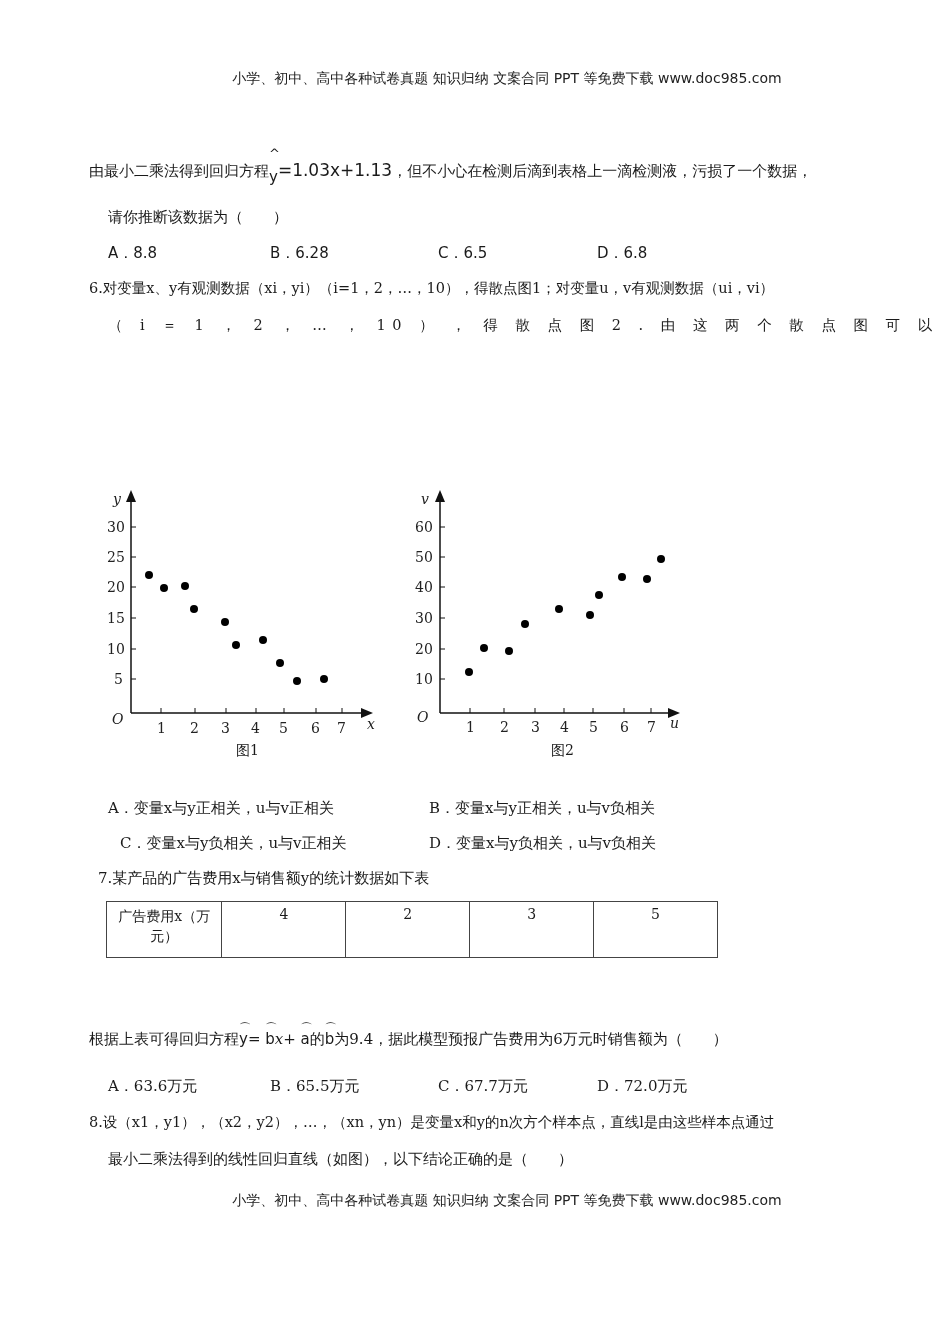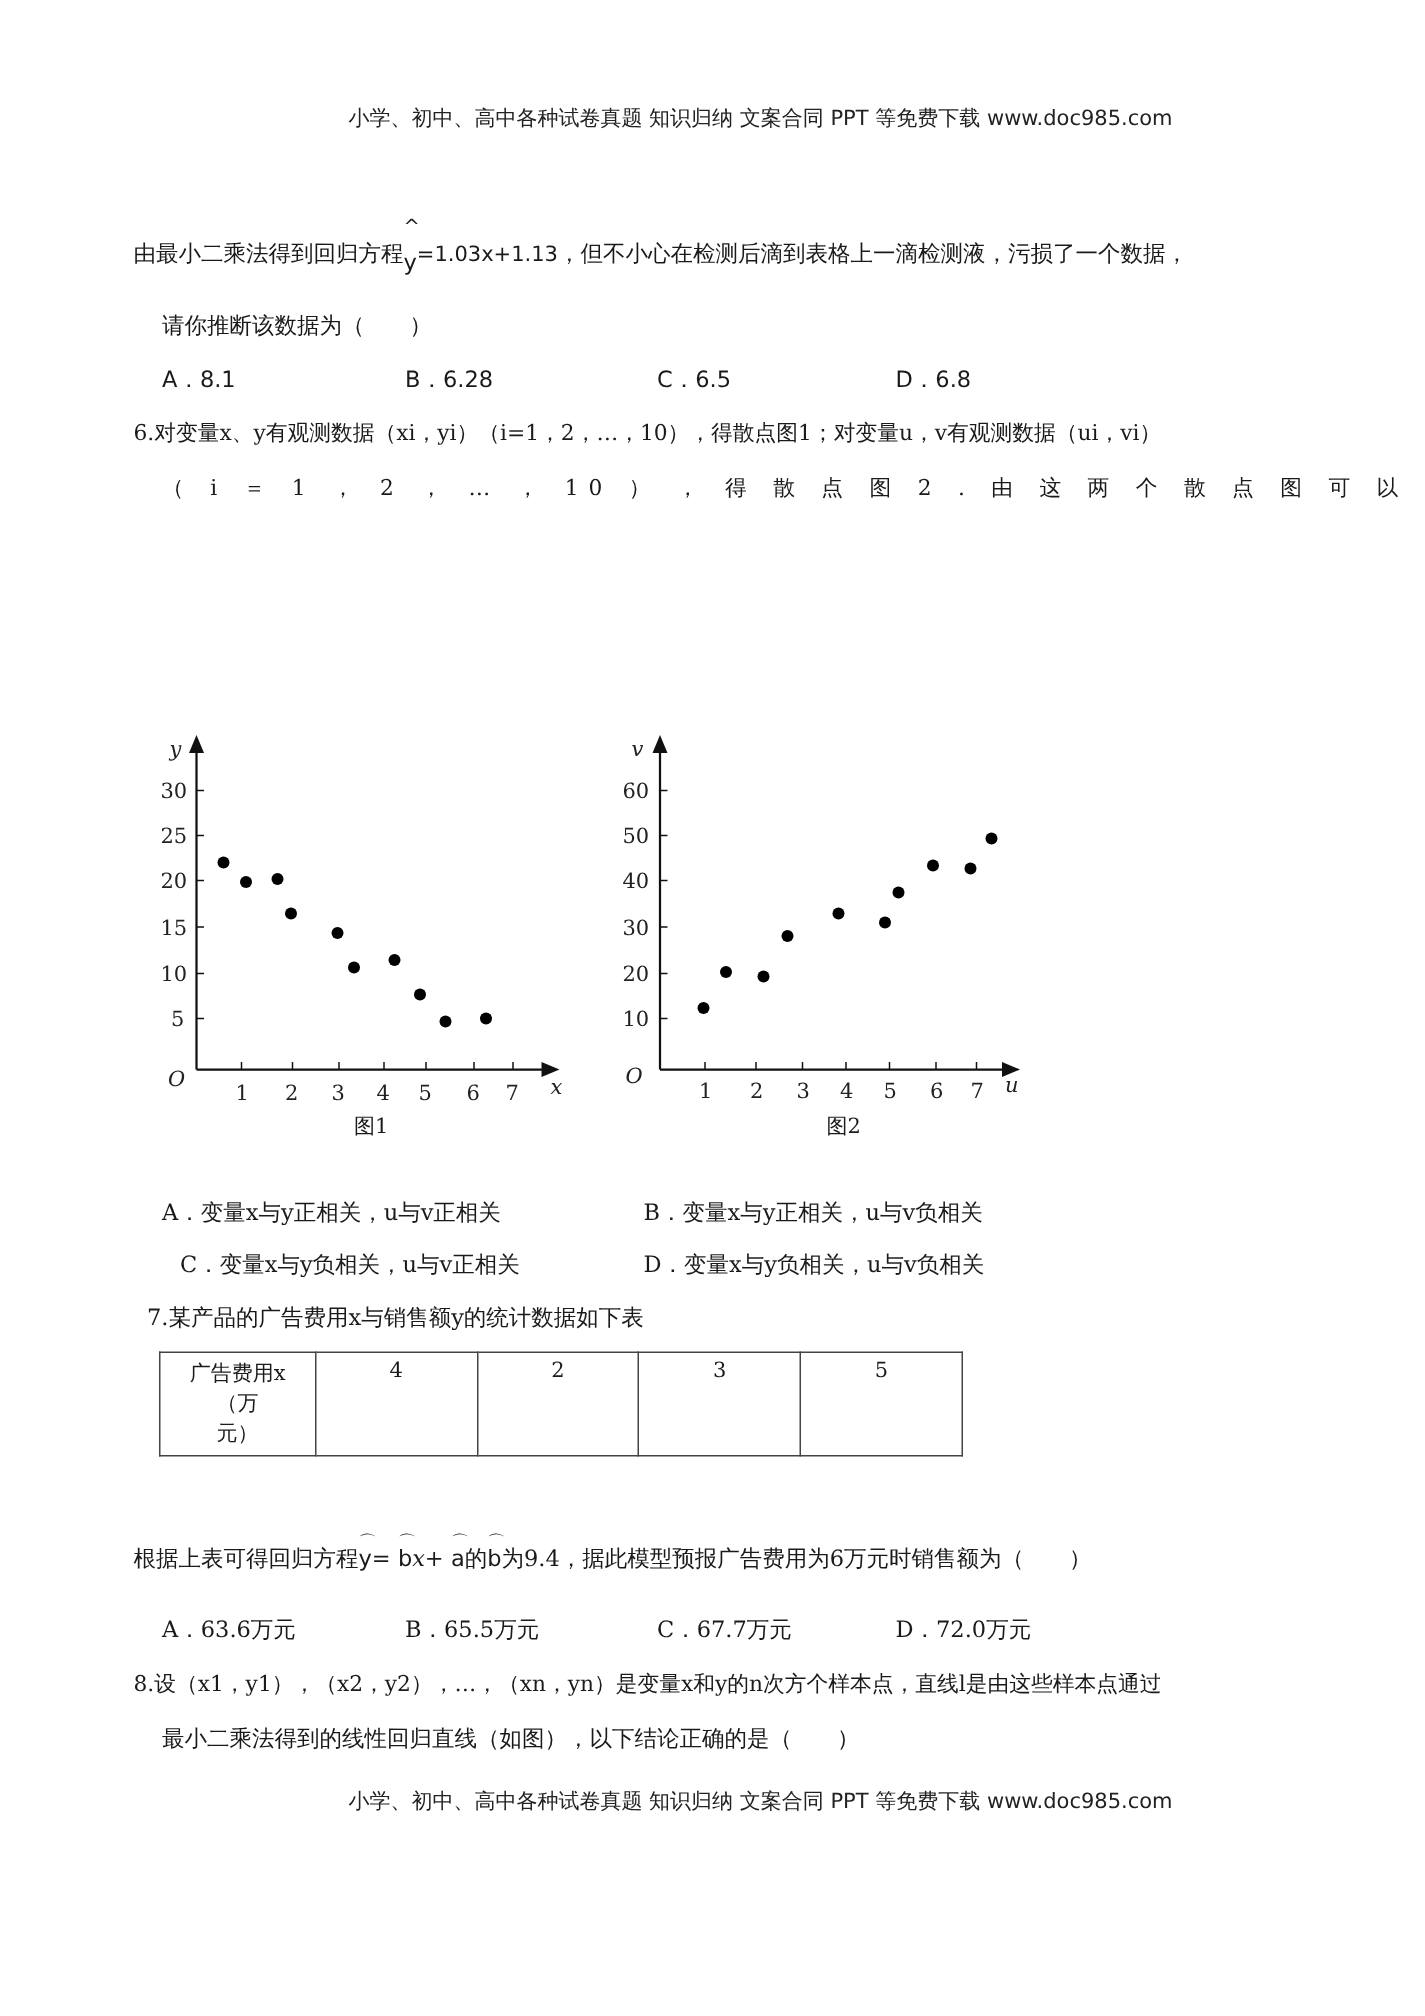--- a/index.html
+++ b/index.html
@@ -7,36 +7,36 @@
          font-family: "DejaVu Serif", "Liberation Serif", serif; color: #1a1a1a; }
   .abs { position: absolute; white-space: nowrap; }
   .hdr { font-family: "DejaVu Sans", "Liberation Sans", sans-serif; font-size: 14px; color: #222; left: 0; width: 950px; text-align: center; padding-left: 32px; }
   .q { font-size: 15px; }
   .sans { font-family: "DejaVu Sans", "Liberation Sans", sans-serif; }
   .opt { font-size: 15px; }
   .it { font-style: italic; }
   .hat { position: relative; display: inline-block; }
   .hat .h { position: absolute; left: 0; right: 0; top: -16px; text-align: center; font-size: 13px; }
   .hat2 .h { top: -10px; font-size: 12px; }
-  table.dt { position: absolute; left: 106px; top: 901px; border-collapse: collapse; width: 536px; font-size: 14px; }
+  table.dt { position: absolute; left: 106px; top: 901px; border-collapse: collapse; width: 612px; font-size: 14px; }
   table.dt td { border: 1.5px solid #444; vertical-align: top; text-align: center; padding: 4px 6px; height: 47px; width: 128px; }
   table.dt td.lab { width: 115px; line-height: 20px; }
   .fig { position: absolute; }
   .cap { font-size: 14px; }
 </style>
 </head>
 <body>
 
 <div class="abs hdr" style="top:70px;">小学、初中、高中各种试卷真题 知识归纳 文案合同 PPT 等免费下载  www.doc985.com</div>
 
 <div class="abs q" style="left:89px; top:160px;">
-  <span>由最小二乘法得到回归方程</span><span class="hat sans"><span class="h">^</span><span style="position:relative;top:6px;">y</span></span><span class="sans" style="font-size:14px;">=1.03x+1.13</span><span>，但不小心在检测后滴到表格上一滴检测液，污损了一个数据，</span>
+  <span>由最小二乘法得到回归方程</span><span class="hat sans"><span class="h">^</span><span style="position:relative;top:6px;">y</span></span><span class="sans" style="font-size:17px;">=1.03x+1.13</span><span>，但不小心在检测后滴到表格上一滴检测液，污损了一个数据，</span>
 </div>
 <div class="abs q" style="left:108px; top:208px;">请你推断该数据为（　　）</div>
-<div class="abs opt sans" style="left:108px; top:244px;">A．8.1</div>
+<div class="abs opt sans" style="left:108px; top:244px;">A．8.8</div>
 <div class="abs opt sans" style="left:270px; top:244px;text-align:right;">B．6.28</div>
 <div class="abs opt sans" style="left:438px; top:244px;">C．6.5</div>
 <div class="abs opt sans" style="left:597px; top:244px;">D．6.8</div>
 
 <div class="abs q" style="left:89px; top:279px; font-size:14.5px;">6.对变量x、y有观测数据（xi，yi）（i=1，2，…，10），得散点图1；对变量u，v有观测数据（ui，vi）</div>
 <div class="abs q" style="left:108px; top:316px; width:745px; font-size:14.5px; letter-spacing:6.5px;">（ i ＝ 1 ， 2 ， … ， 10 ） ， 得 散 点 图 2 . 由 这 两 个 散 点 图 可 以 判 断 （　　 ）</div>
 
 <svg class="fig" style="left:100px; top:484px;" width="280" height="290">
   <g font-family="DejaVu Serif, Liberation Serif, serif" font-size="14" fill="#222">
 

